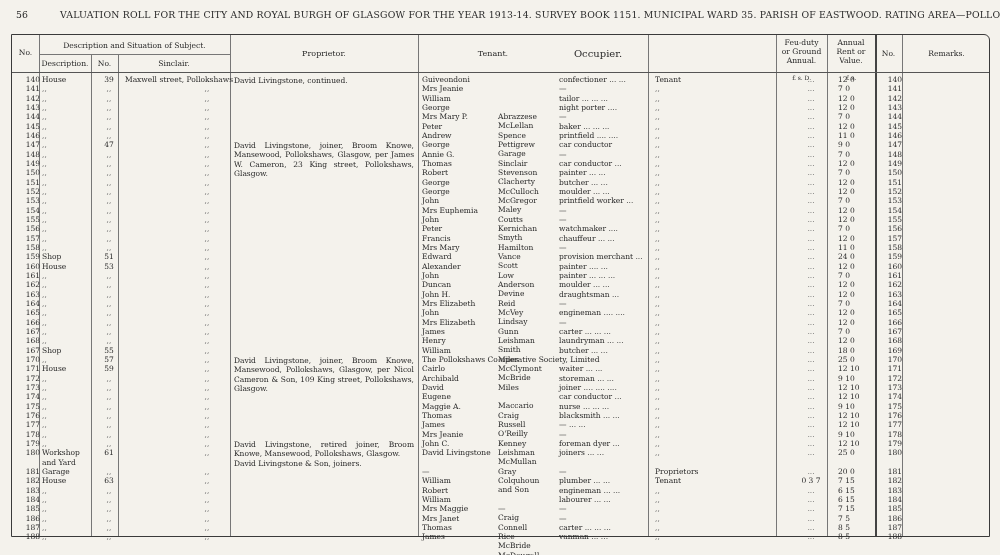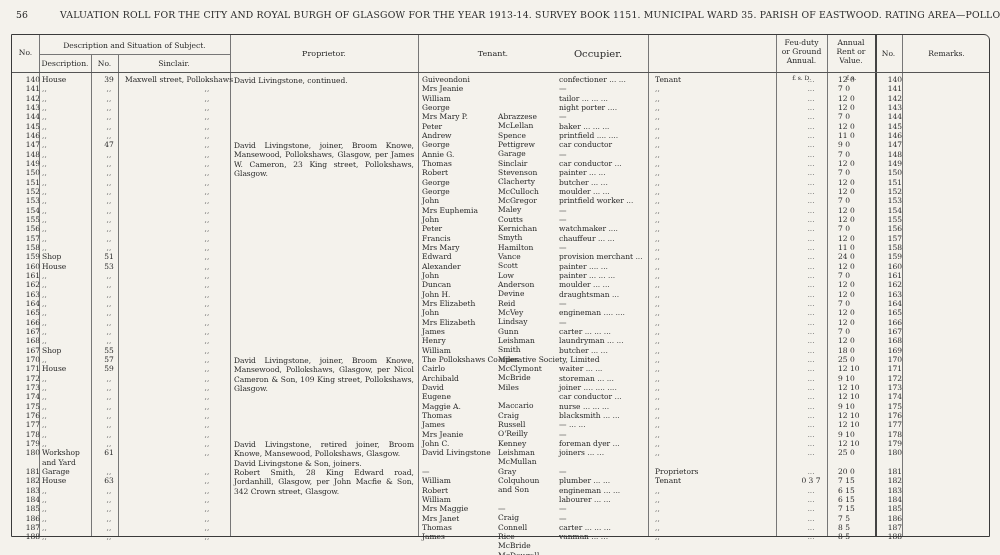--- a/index.html
+++ b/index.html
@@ -65,21 +65,20 @@
   <div class="hdr" style="left:863px;width:27px;top:14px">No.</div>
   <div class="hdr" style="left:890px;width:89px;top:14px">Remarks.</div>
   <div class="hdr" style="left:764px;width:51px;top:38px;font-size:6px">£  s.  D.</div>
   <div class="hdr" style="left:815px;width:48px;top:38px;font-size:6px">£   s.</div>
 
   <div class="propblock" style="left:222px;top:41px;width:180px">David Livingstone, continued.</div>
   <div class="propblock" style="left:222px;top:106px;width:180px">David Livingstone, joiner, Broom Knowe, Mansewood, Pollokshaws, Glasgow, per James W. Cameron, 23 King street, Pollokshaws, Glasgow.</div>
   <div class="propblock" style="left:222px;top:321px;width:180px">David Livingstone, joiner, Broom Knowe, Mansewood, Pollokshaws, Glasgow, per Nicol Cameron &amp; Son, 109 King street, Pollokshaws, Glasgow.</div>
   <div class="propblock" style="left:222px;top:405px;width:180px">David Livingstone, retired joiner, Broom Knowe, Mansewood, Pollokshaws, Glasgow.</div>
   <div class="propblock" style="left:222px;top:424px;width:180px">David Livingstone &amp; Son, joiners.</div>
-  <div class="propblock" style="left:222px;top:433px;width:180px">Robert Smith, 28 King Edward road, Jordanhill, Glasgow, per John Macfie &amp; Son, 342 Crown street, Glasgow.</div>
 
   <div class="rows" id="rows">
       <div class="row" style="top: 0px;">
         <span class="c num">140</span>
         <span class="c desc">House</span>
         <span class="c dno">39</span>
         <span class="c sit">Maxwell street, Pollokshaws</span>
         <span class="c tf">Guiveondoni</span>
         <span class="c tl">Abrazzese</span>
         <span class="c occ">confectioner ...    ...</span>

